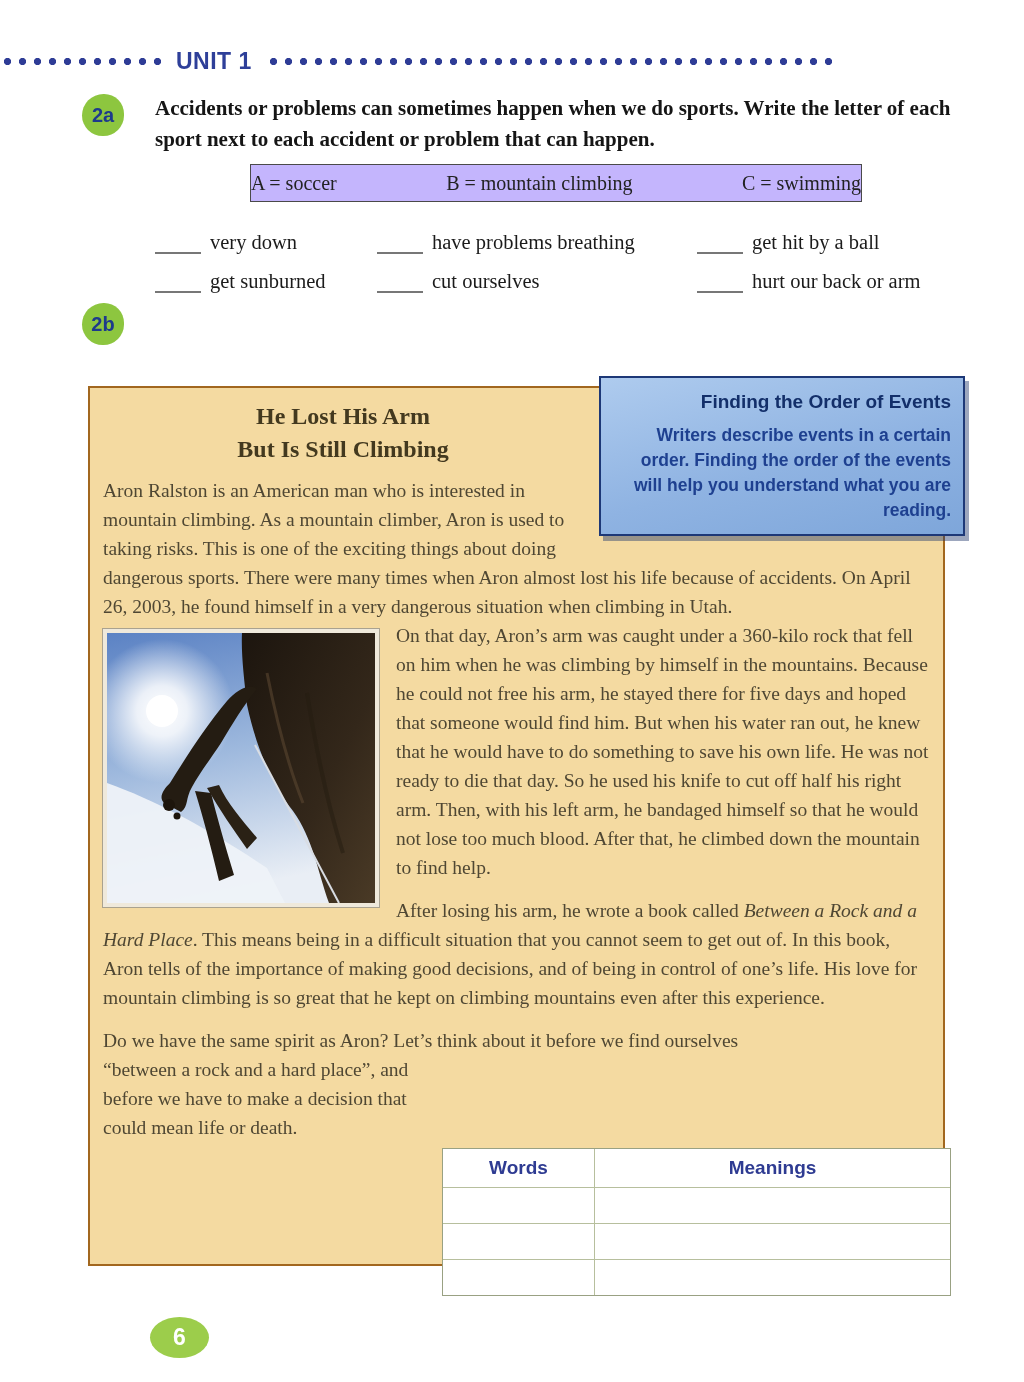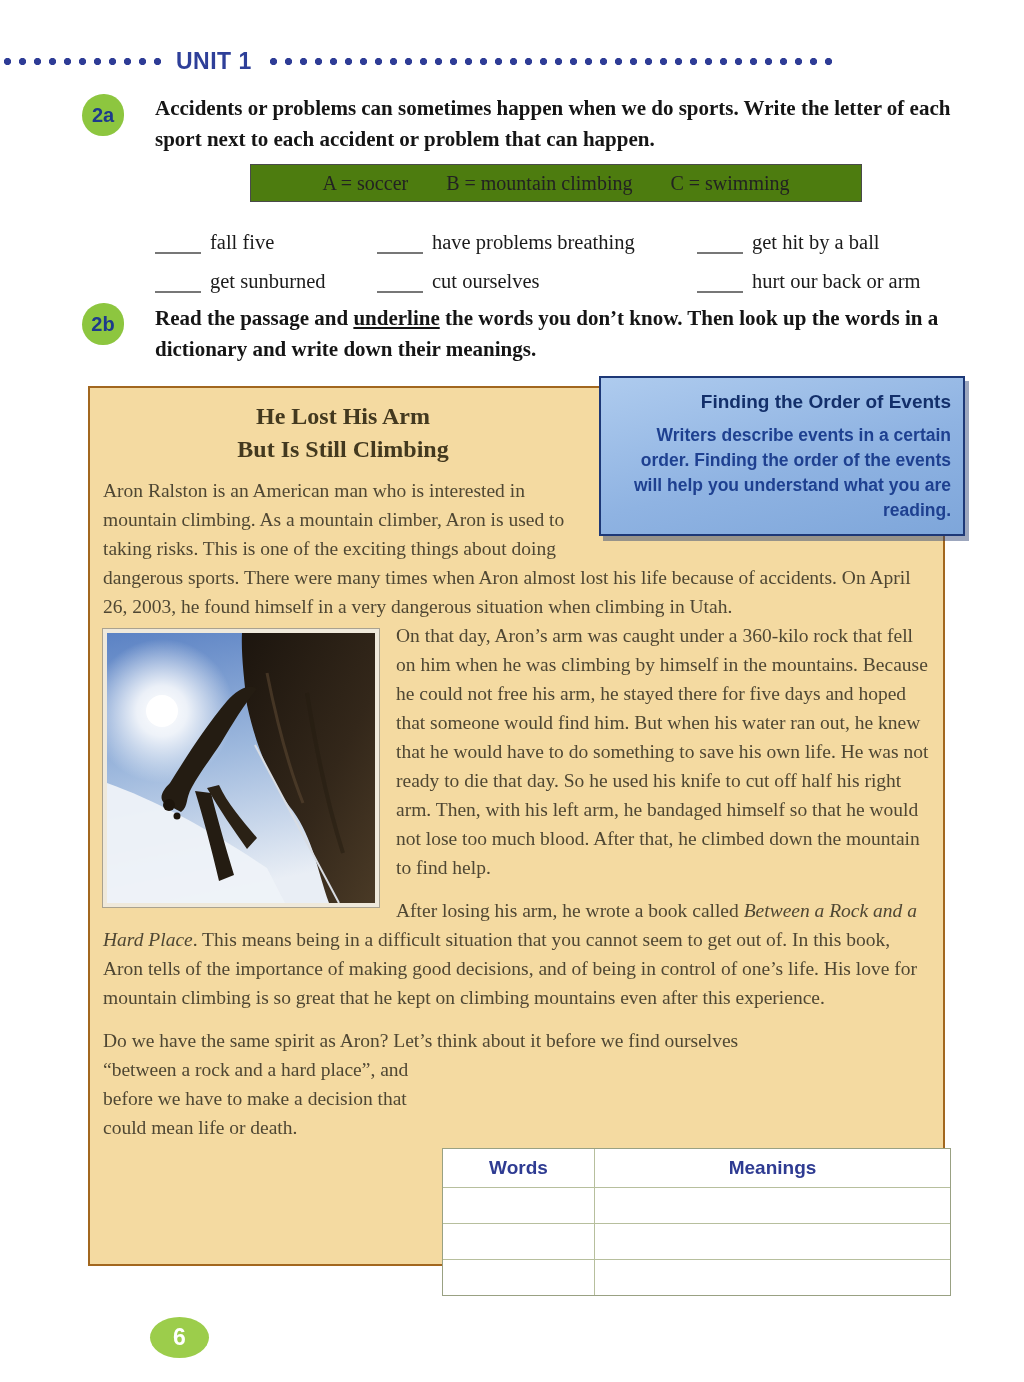--- a/index.html
+++ b/index.html
@@ -43,22 +43,22 @@
   .badge-2b { left: 82px; top: 303px; }
   
   .instr {
     position: absolute;
     font-weight: bold; font-size: 21px; line-height: 31px; color: #151515;
   }
   .instr-2a { left: 155px; top: 93px; width: 812px; }
   .instr-2b { left: 155px; top: 303px; width: 800px; }
   .key-box {
     position: absolute; left: 250px; top: 164px; width: 612px; height: 38px;
-    background: #4d7c0f; border: 1.5px solid #4a4a4a;
-    display: flex; align-items: center; justify-content: center; gap: 38px;
+    background: #c4b5fd; border: 1.5px solid #4a4a4a;
+    display: flex; align-items: center; justify-content: space-between; gap: 38px;
     font-size: 20px; color: #222222;
   }
   .items-grid {
     position: absolute; left: 155px; top: 224px; width: 815px;
     display: grid; grid-template-columns: 222px 320px 273px; row-gap: 9px;
     font-size: 20.5px; color: #1b1b1b;
   }
   .fill-item { display: flex; align-items: flex-end; height: 30px; }
   .blank {
     display: inline-block; width: 46px; height: 20px;
@@ -140,21 +140,21 @@
 
   <div class="key-box">
     <span>A = soccer</span>
     <span>B = mountain climbing</span>
     <span>C = swimming</span>
   </div>
 
   <div class="items-grid">
     <div class="fill-item">
         <span class="blank"></span>
-        <span>fall five</span>
+        <span>very down</span>
       </div>
     <div class="fill-item">
         <span class="blank"></span>
         <span>have problems breathing</span>
       </div>
     <div class="fill-item">
         <span class="blank"></span>
         <span>get hit by a ball</span>
       </div>
     <div class="fill-item">
@@ -165,21 +165,20 @@
         <span class="blank"></span>
         <span>cut ourselves</span>
       </div>
     <div class="fill-item">
         <span class="blank"></span>
         <span>hurt our back or arm</span>
       </div>
   </div>
 
   <div class="badge badge-2b">2b</div>
-  <div class="instr instr-2b"><span>Read the passage and </span><span style="text-decoration: underline;">underline</span><span> the words you don’t know. Then look up the words in a dictionary and write down their meanings.</span></div>
 
   <div class="passage">
 
     <div class="tip-box">
       <div class="tip-title">Finding the Order of Events</div>
       <div class="tip-body">Writers describe events in a certain order. Finding the order of the events will help you understand what you are reading.</div>
     </div>
 
     <div class="passage-title">
       <div>He Lost His Arm</div>

